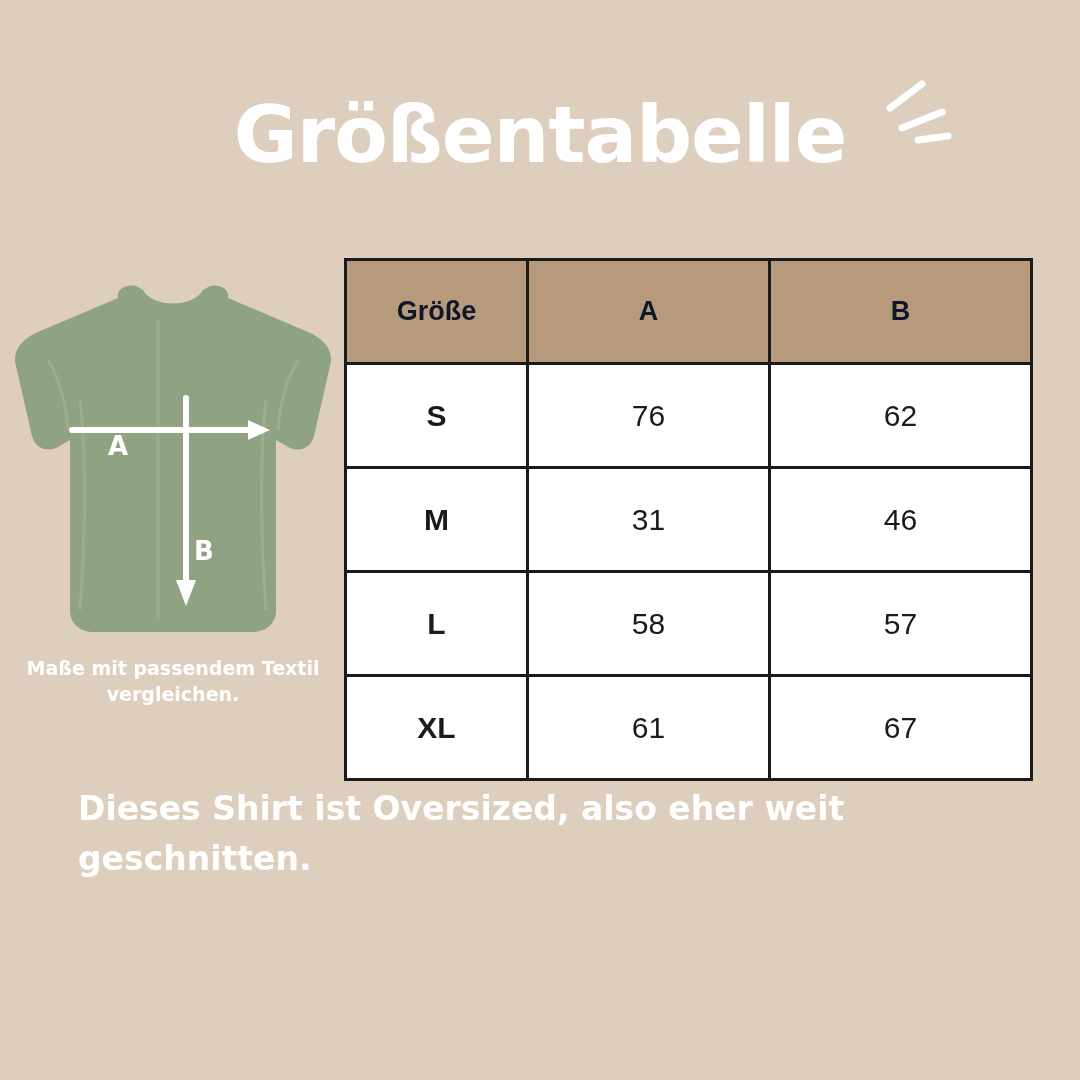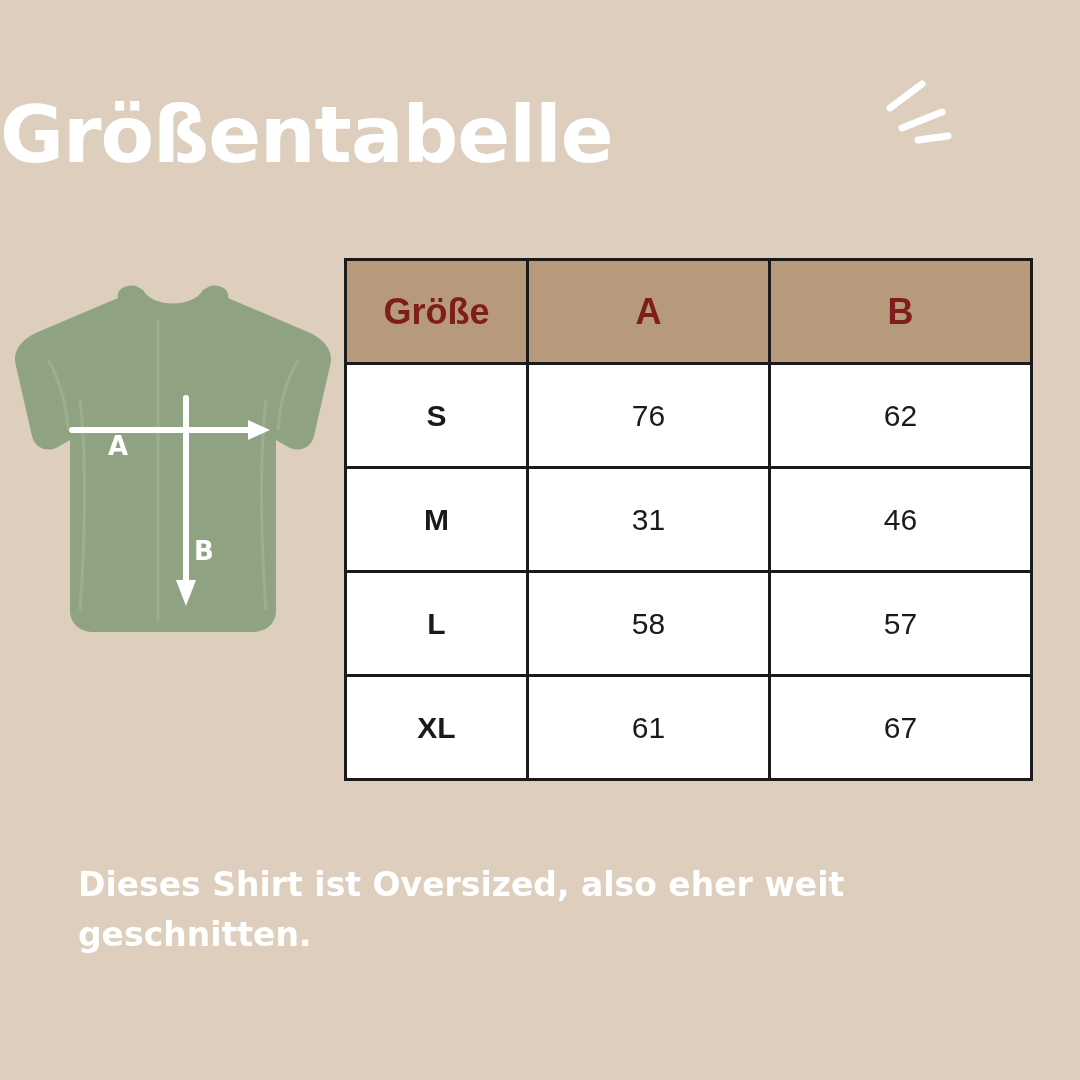--- a/index.html
+++ b/index.html
@@ -20,21 +20,21 @@
     width: 1080px;
     height: 1080px;
   }
 
   
   .title-wrap {
     position: absolute;
     top: 96px;
     left: 0;
     width: 1080px;
-    text-align: left;
+    text-align: center;
   }
   .title {
     display: inline-block;
     font-size: 78px;
     line-height: 1;
     font-weight: bold;
     color: #ffffff;
     letter-spacing: -1px;
     font-family: "DejaVu Sans", sans-serif;
   }
@@ -85,36 +85,36 @@
     height: 99px;
     text-align: center;
     vertical-align: middle;
     background: #ffffff;
     font-size: 30px;
     color: #1a1a1a;
     font-family: "Liberation Sans", sans-serif;
   }
   table.size-table thead th {
     background: #b79a7c;
-    color: #7f1d1d;
-    font-weight: bold;
-    font-size: 36px;
+    color: #0f172a;
+    font-weight: bold;
+    font-size: 27px;
   }
   table.size-table td.size-label {
     font-weight: bold;
   }
   col.c-size { width: 182px; }
   col.c-a    { width: 242px; }
   col.c-b    { width: 262px; }
 
   
   .note {
     position: absolute;
     left: 78px;
-    top: 860px;
+    top: 784px;
     width: 900px;
     color: #ffffff;
     font-size: 33px;
     line-height: 1.52;
     font-weight: bold;
     font-family: "DejaVu Sans", sans-serif;
   }
   .note p {
     margin: 0;
   }
@@ -150,20 +150,21 @@
       </g>
       <g stroke="#ffffff" stroke-width="6" fill="none" stroke-linecap="round">
         <line x1="64" y1="150" x2="240" y2="150"></line>
         <line x1="178" y1="118" x2="178" y2="310"></line>
       </g>
       <polygon points="262,150 240,140 240,160" fill="#ffffff"></polygon>
       <polygon points="178,326 168,300 188,300" fill="#ffffff"></polygon>
       <text x="110" y="175" fill="#ffffff" font-size="26" font-weight="bold" font-family="DejaVu Sans, sans-serif" text-anchor="middle">A</text>
       <text x="196" y="280" fill="#ffffff" font-size="26" font-weight="bold" font-family="DejaVu Sans, sans-serif" text-anchor="middle">B</text>
     </svg>
+    <div class="shirt-caption">Maße mit passendem Textil vergleichen.</div>
   </div>
 
   <div class="table-wrap">
     <table class="size-table">
       <colgroup>
         <col class="c-size">
         <col class="c-a">
         <col class="c-b">
       </colgroup>
       <thead>

